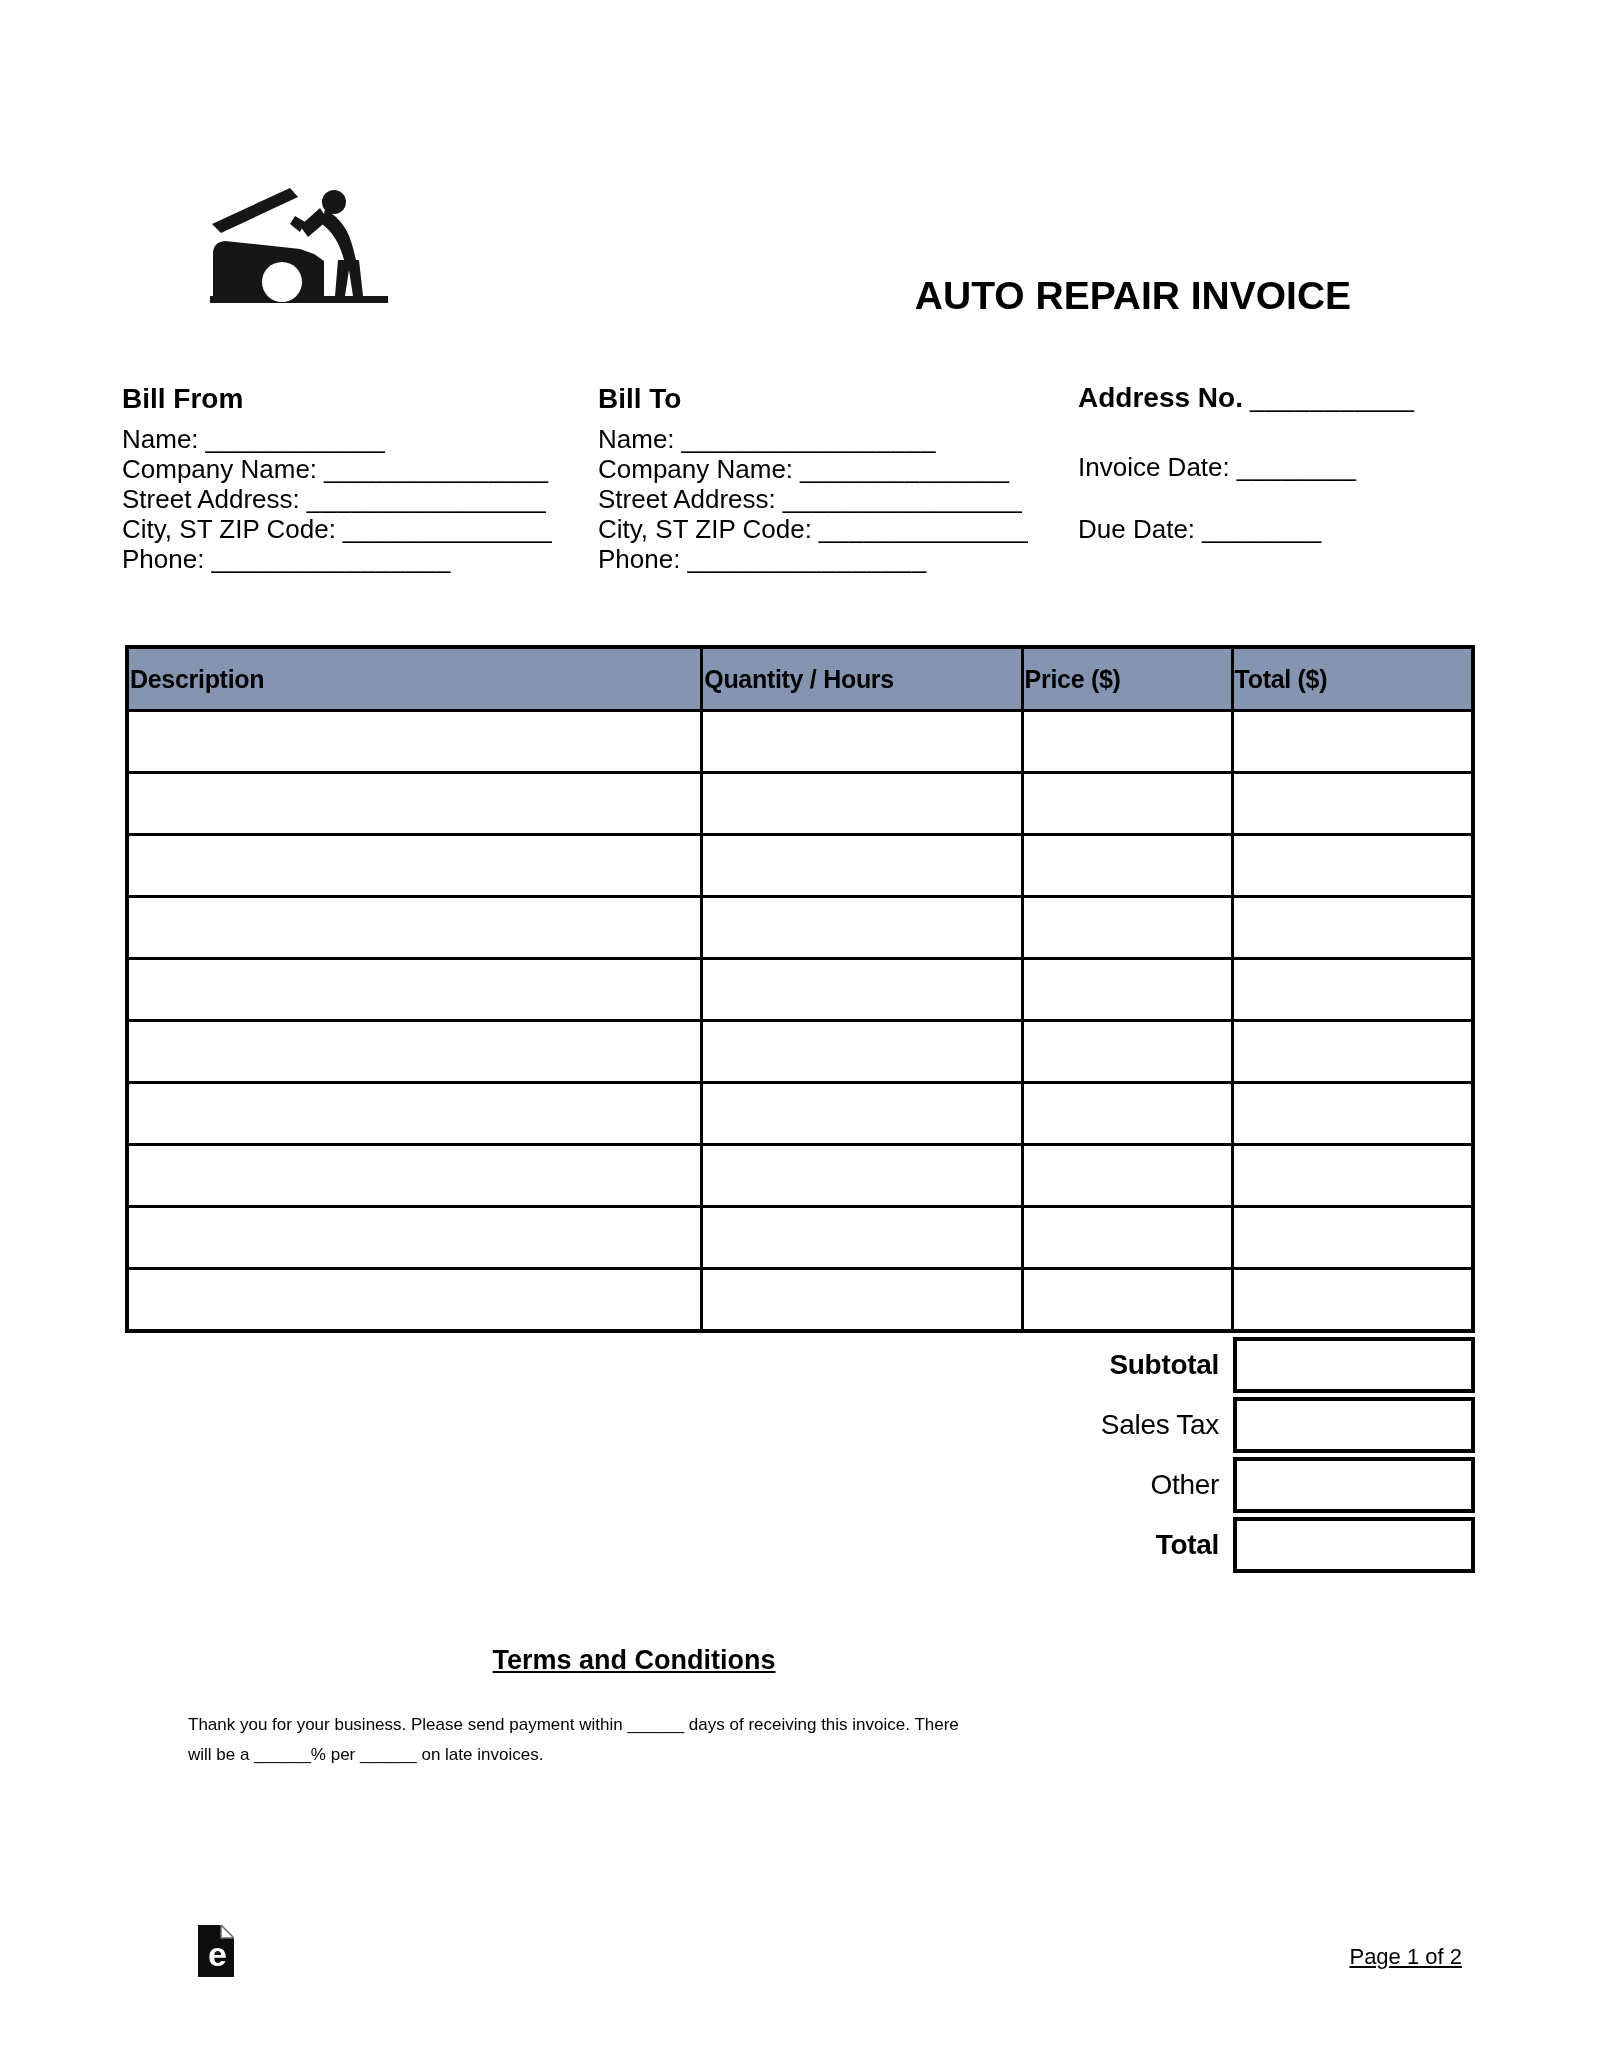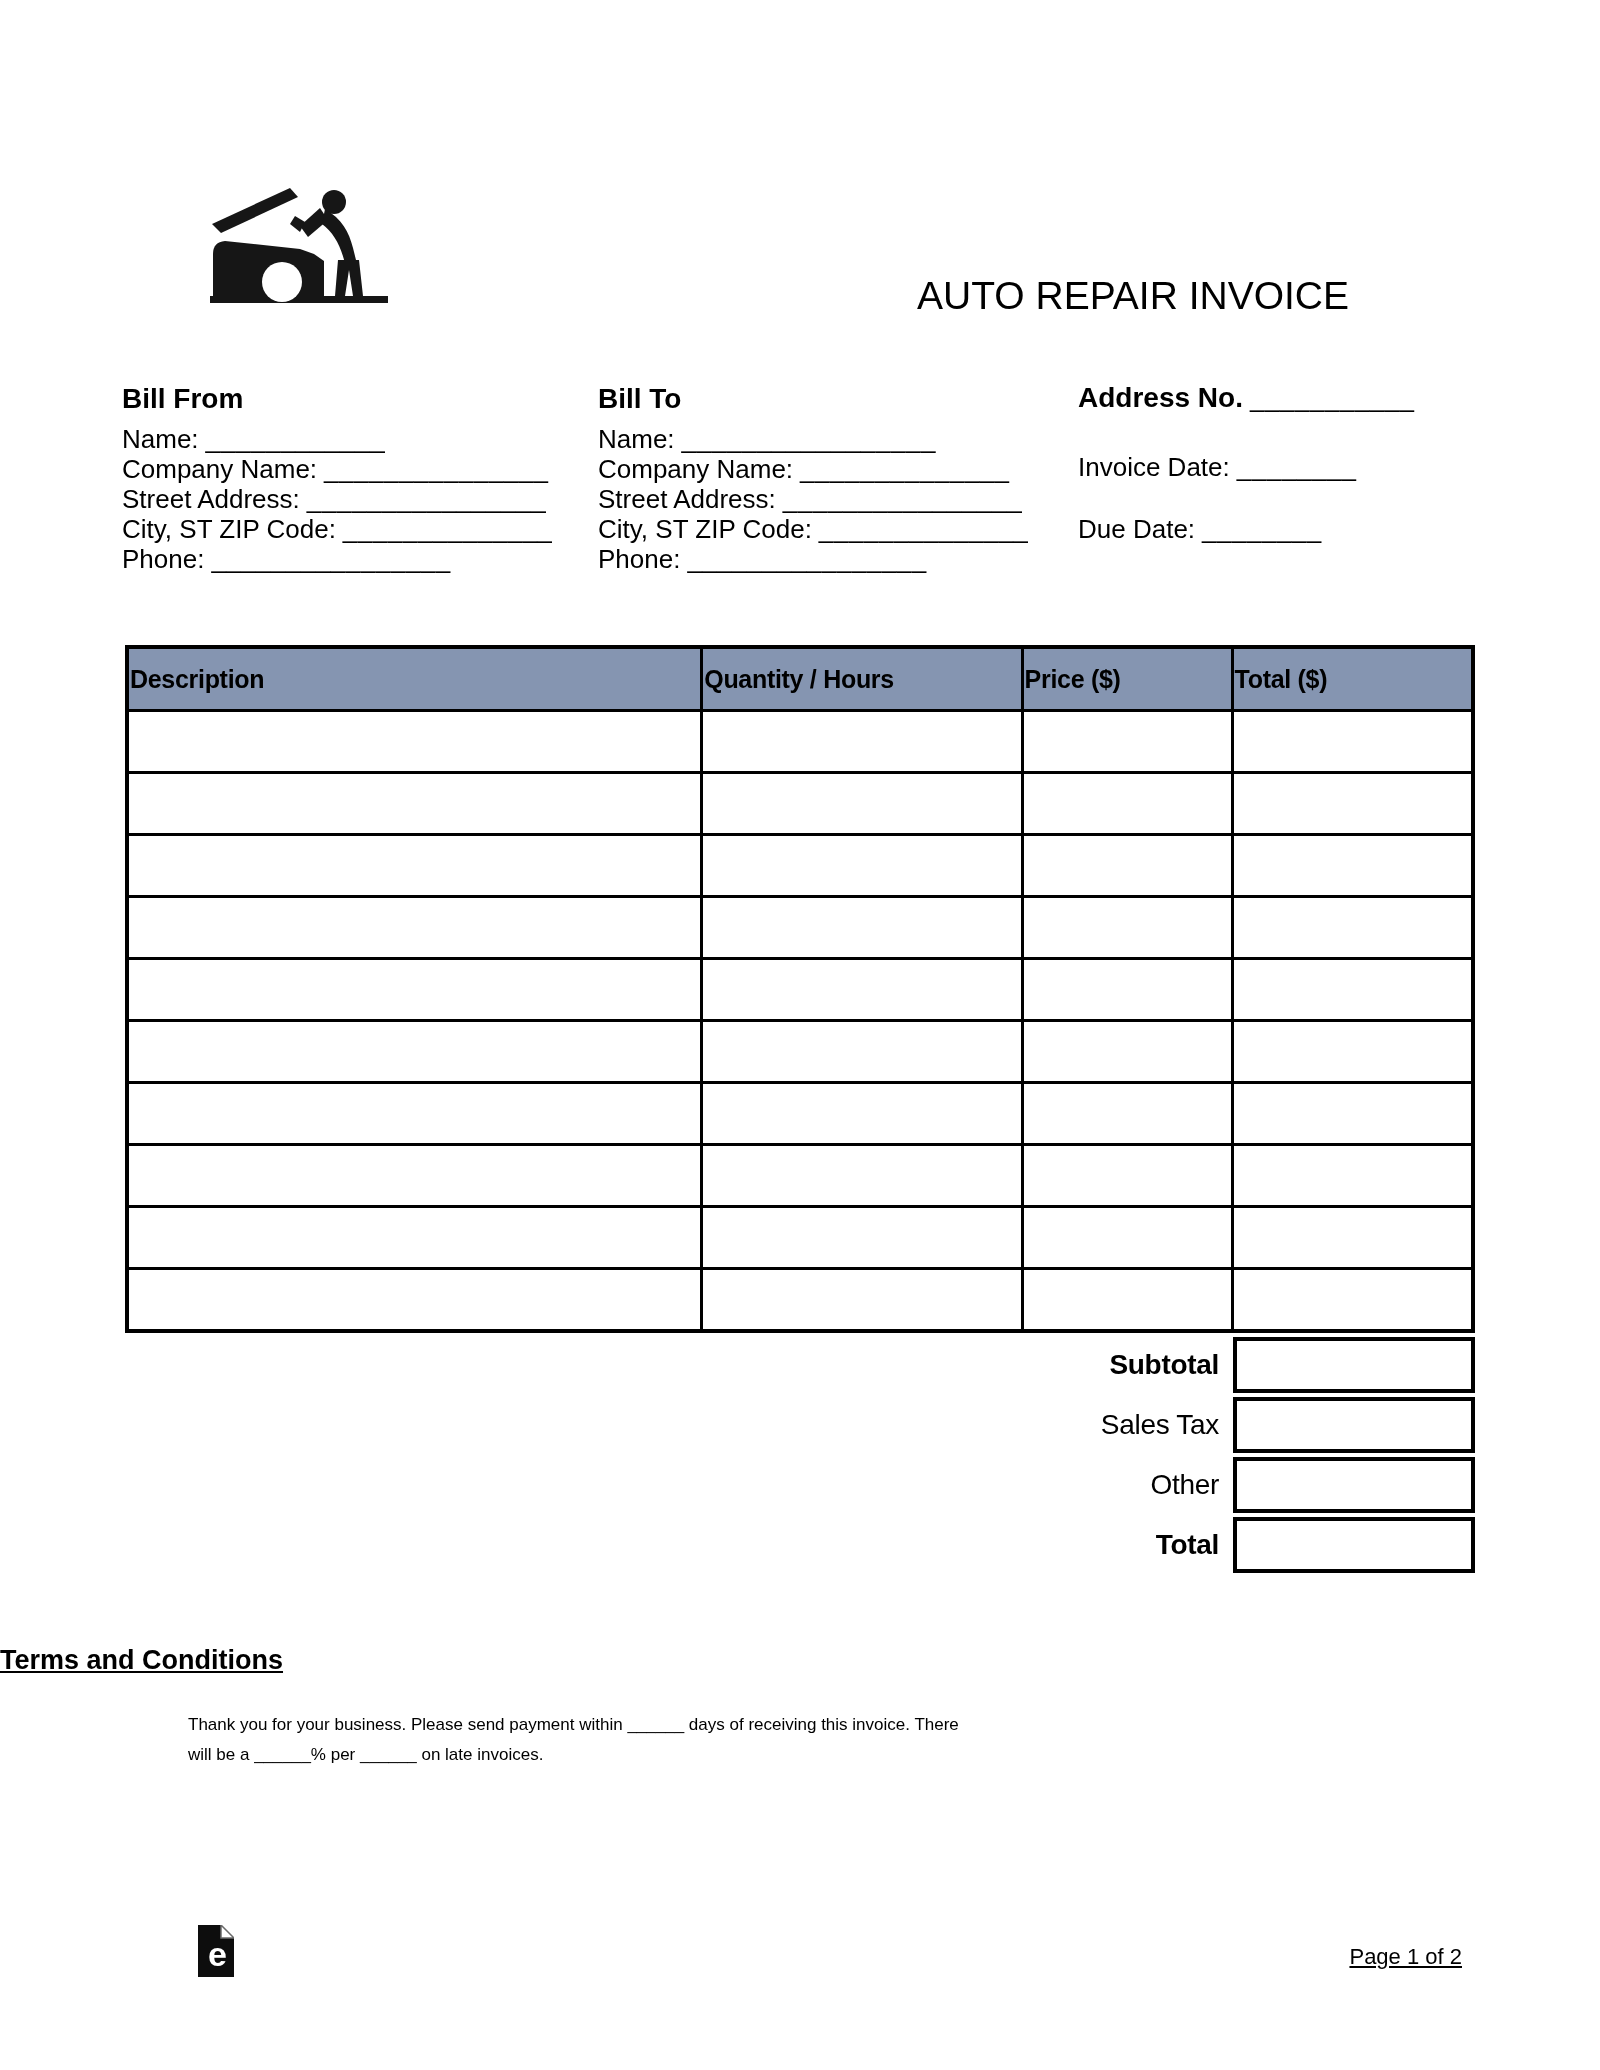--- a/index.html
+++ b/index.html
@@ -10,21 +10,21 @@
     font-family:"Liberation Sans", sans-serif;
     color:#000;
     overflow:hidden;
     margin:0 auto;
   }
   
   .brand-logo{position:absolute;left:210px;top:186px;width:178px;height:122px;}
   .page-title{
     position:absolute;left:933px;top:274px;width:400px;
     display:flex;justify-content:center;
-    font-size:39px;font-weight:normal;white-space:nowrap;letter-spacing:0px;
+    font-size:39px;font-weight:bold;white-space:nowrap;letter-spacing:0px;
   }
   
   .info-block{position:absolute;top:382px;}
   .info-block .block-heading{
     font-size:28px;font-weight:bold;line-height:34px;margin-bottom:8px;white-space:nowrap;
   }
   .info-block .field-line{
     font-size:26px;line-height:30px;white-space:nowrap;
   }
   .blank{margin-left:7px;letter-spacing:0.5px;}
@@ -58,21 +58,21 @@
     flex:1;text-align:right;padding-right:14px;font-size:28px;letter-spacing:-0.3px;
   }
   .summary-row.bold .summary-label{font-weight:bold;}
   .summary-value{
     width:242px;height:56px;box-sizing:border-box;
     border:4px solid #000;background:#fff;
     font-size:26px;display:flex;align-items:center;padding:0 10px;
   }
   
   .terms-heading{
-    position:absolute;left:0;top:1645px;width:1268px;text-align:left;
+    position:absolute;left:0;top:1645px;width:1268px;text-align:center;
     font-size:27px;font-weight:bold;text-decoration:underline;
   }
   .terms-body{
     position:absolute;left:188px;top:1710px;
     font-size:17px;line-height:30px;letter-spacing:0px;
   }
   .terms-body div{white-space:nowrap;}
   
   .footer-logo{position:absolute;left:198px;top:1925px;width:36px;height:52px;}
   .page-number{

